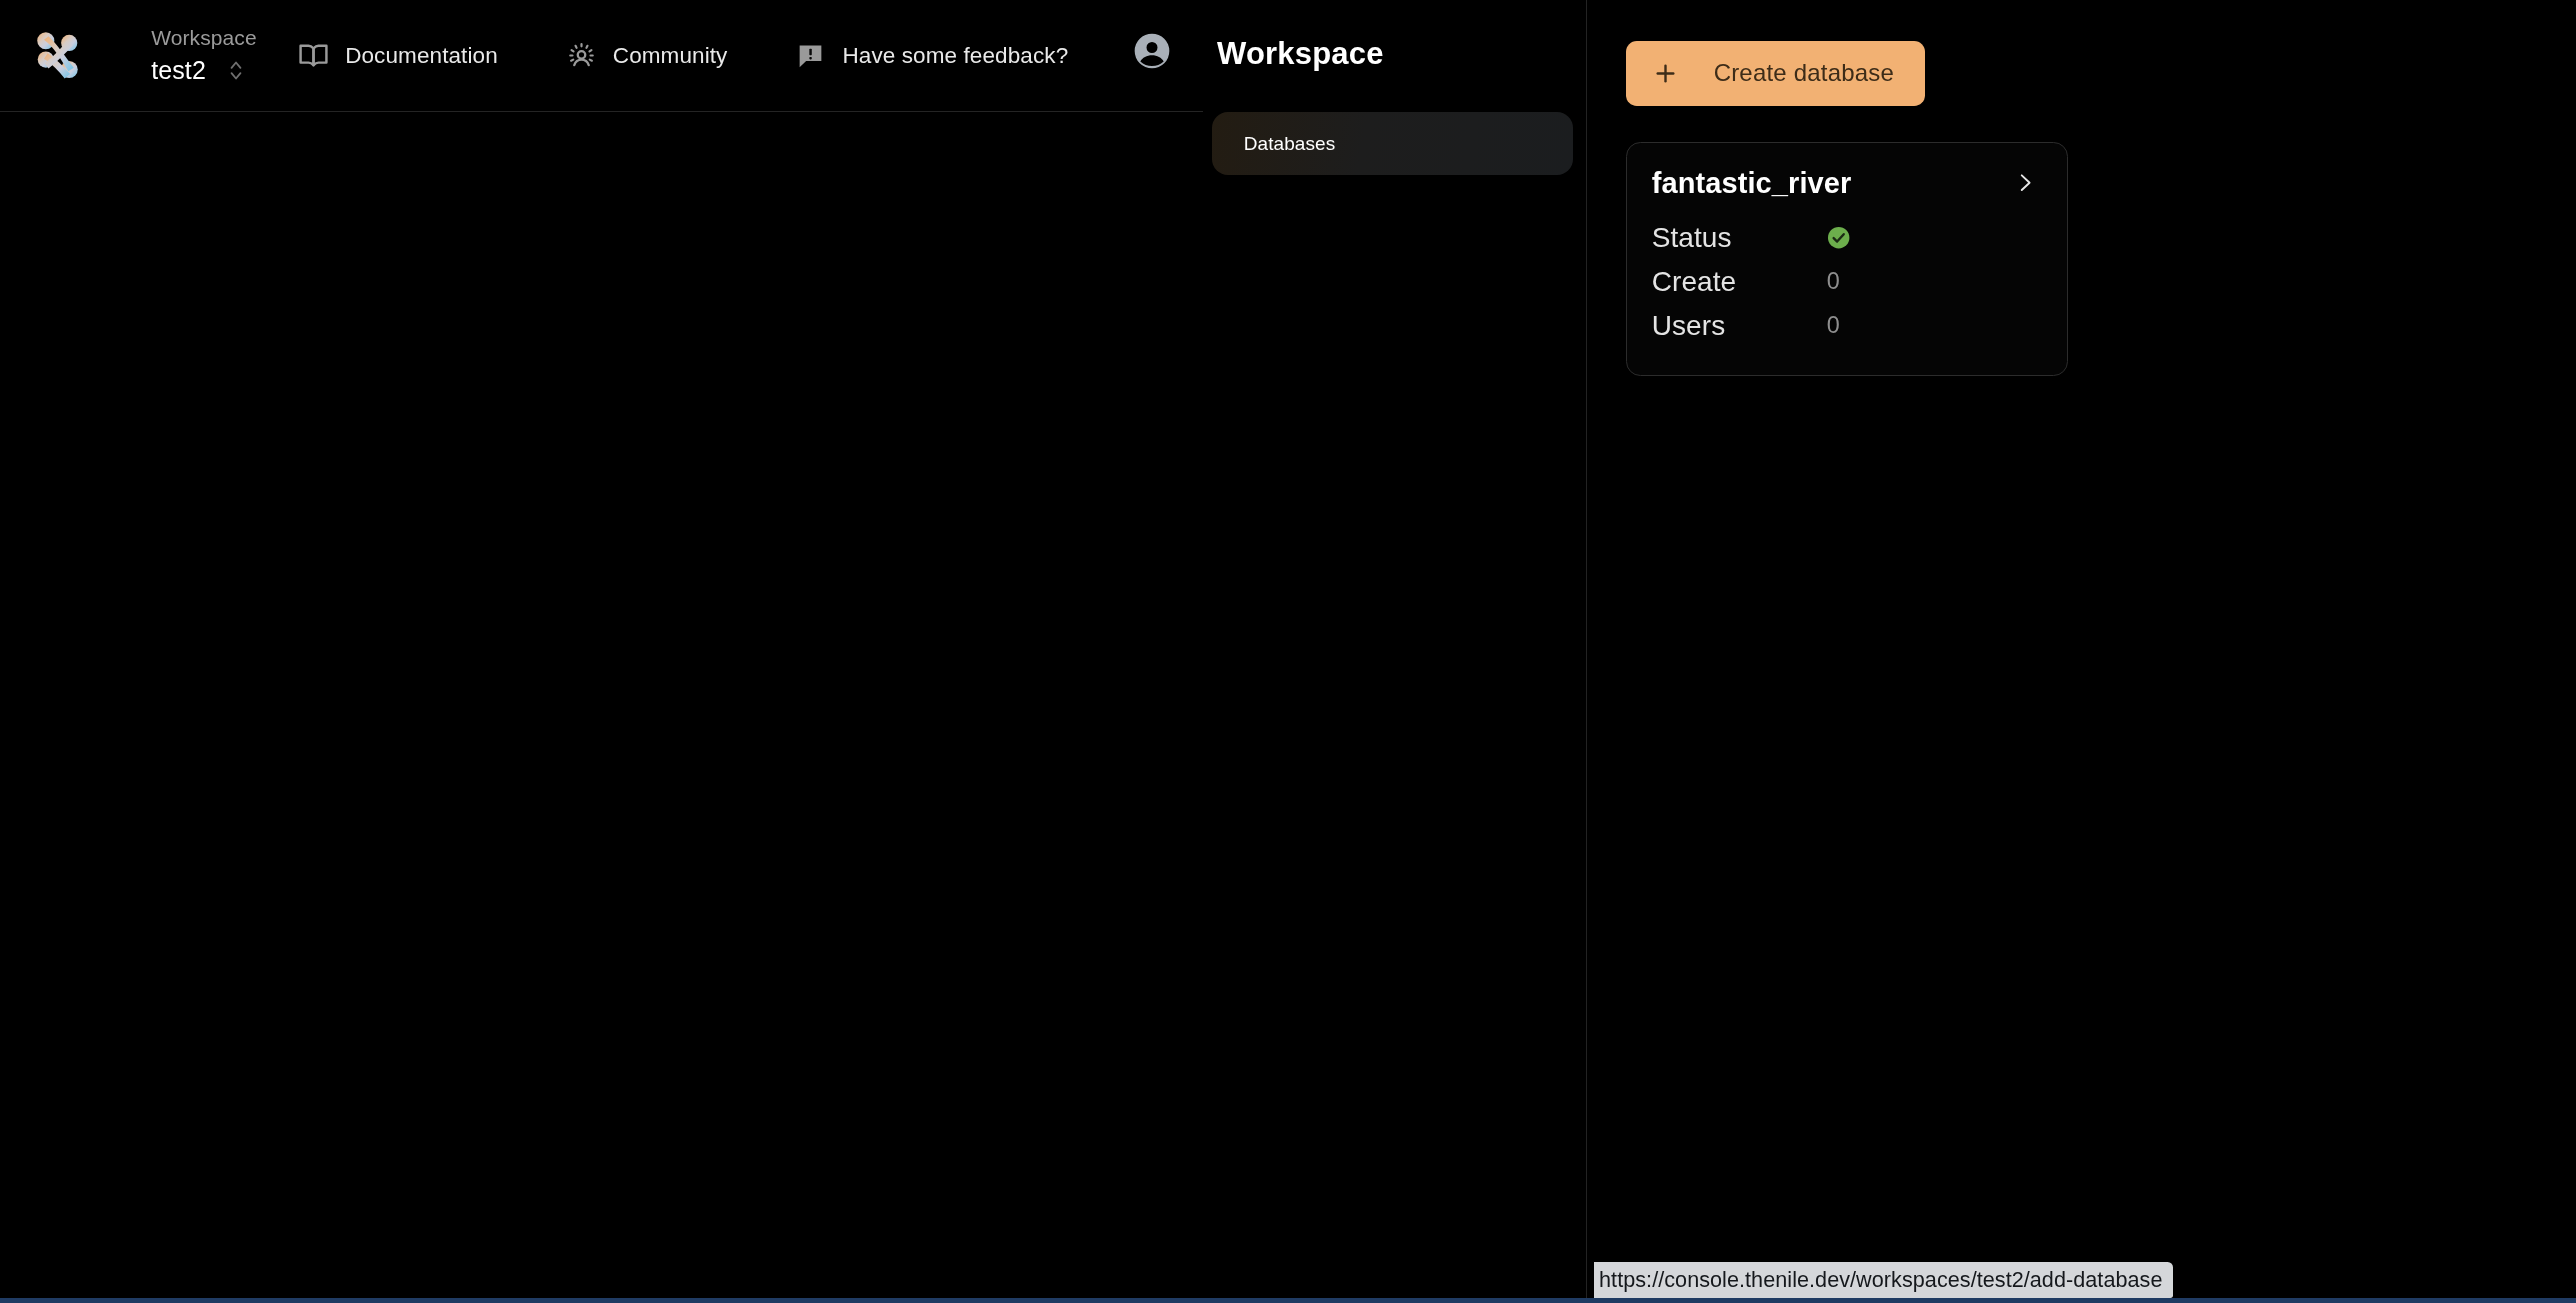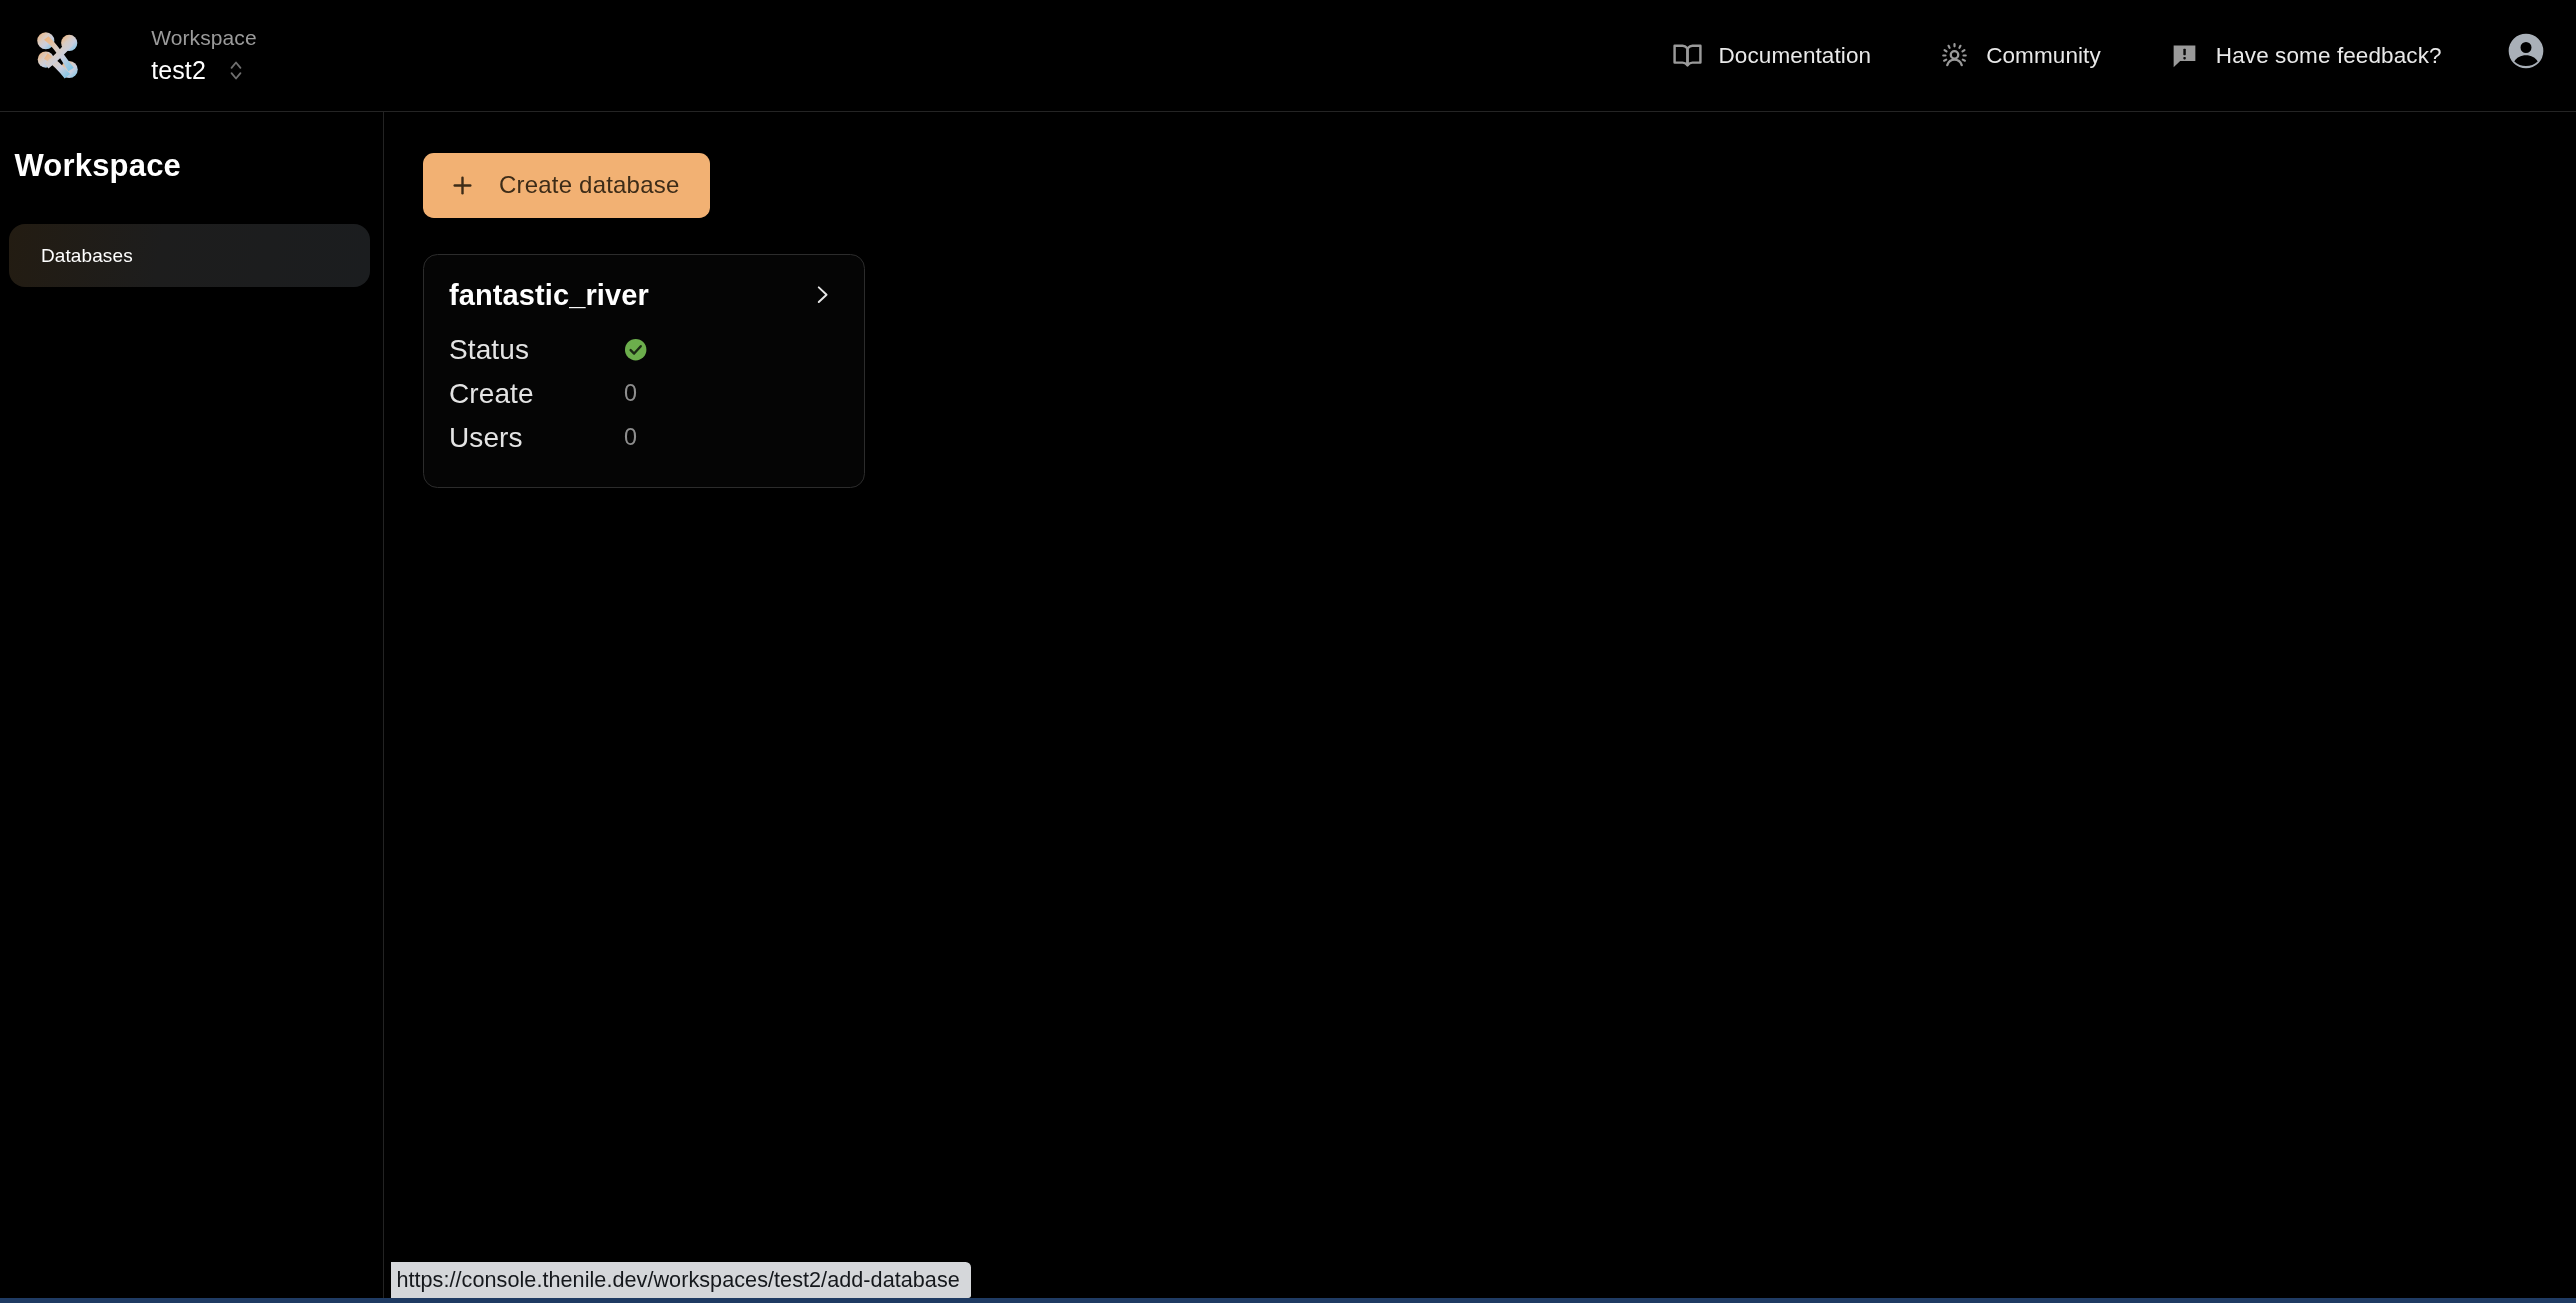--- a/index.html
+++ b/index.html
@@ -16,21 +16,21 @@
     -webkit-font-smoothing: antialiased;
   }
 
   
   .app {
     position: relative;
     width: 2576px;
     height: 1303px;
     background: #000000;
     display: flex;
-    flex-direction: column;
+    flex-direction: row;
   }
 
   
   .topbar {
     height: 112px;
     min-height: 112px;
     background: #000000;
     border-bottom: 1.8px solid #242424;
     display: flex;
     align-items: center;
@@ -161,21 +161,21 @@
     flex: 1 1 auto;
     background: #000000;
     padding: 27px 0 0 18px;
     position: relative;
     min-width: 0;
   }
 
   .create-btn {
     display: inline-flex;
     align-items: center;
-    gap: 24px;
+    gap: 36px;
     background: #f2b173;
     color: #3d2c18;
     border: none;
     border-radius: 10.8px;
     height: 65px;
     padding: 0 31px 0 27px;
     font-family: inherit;
     font-size: 24px;
     line-height: 28px;
     letter-spacing: 0.2px;

